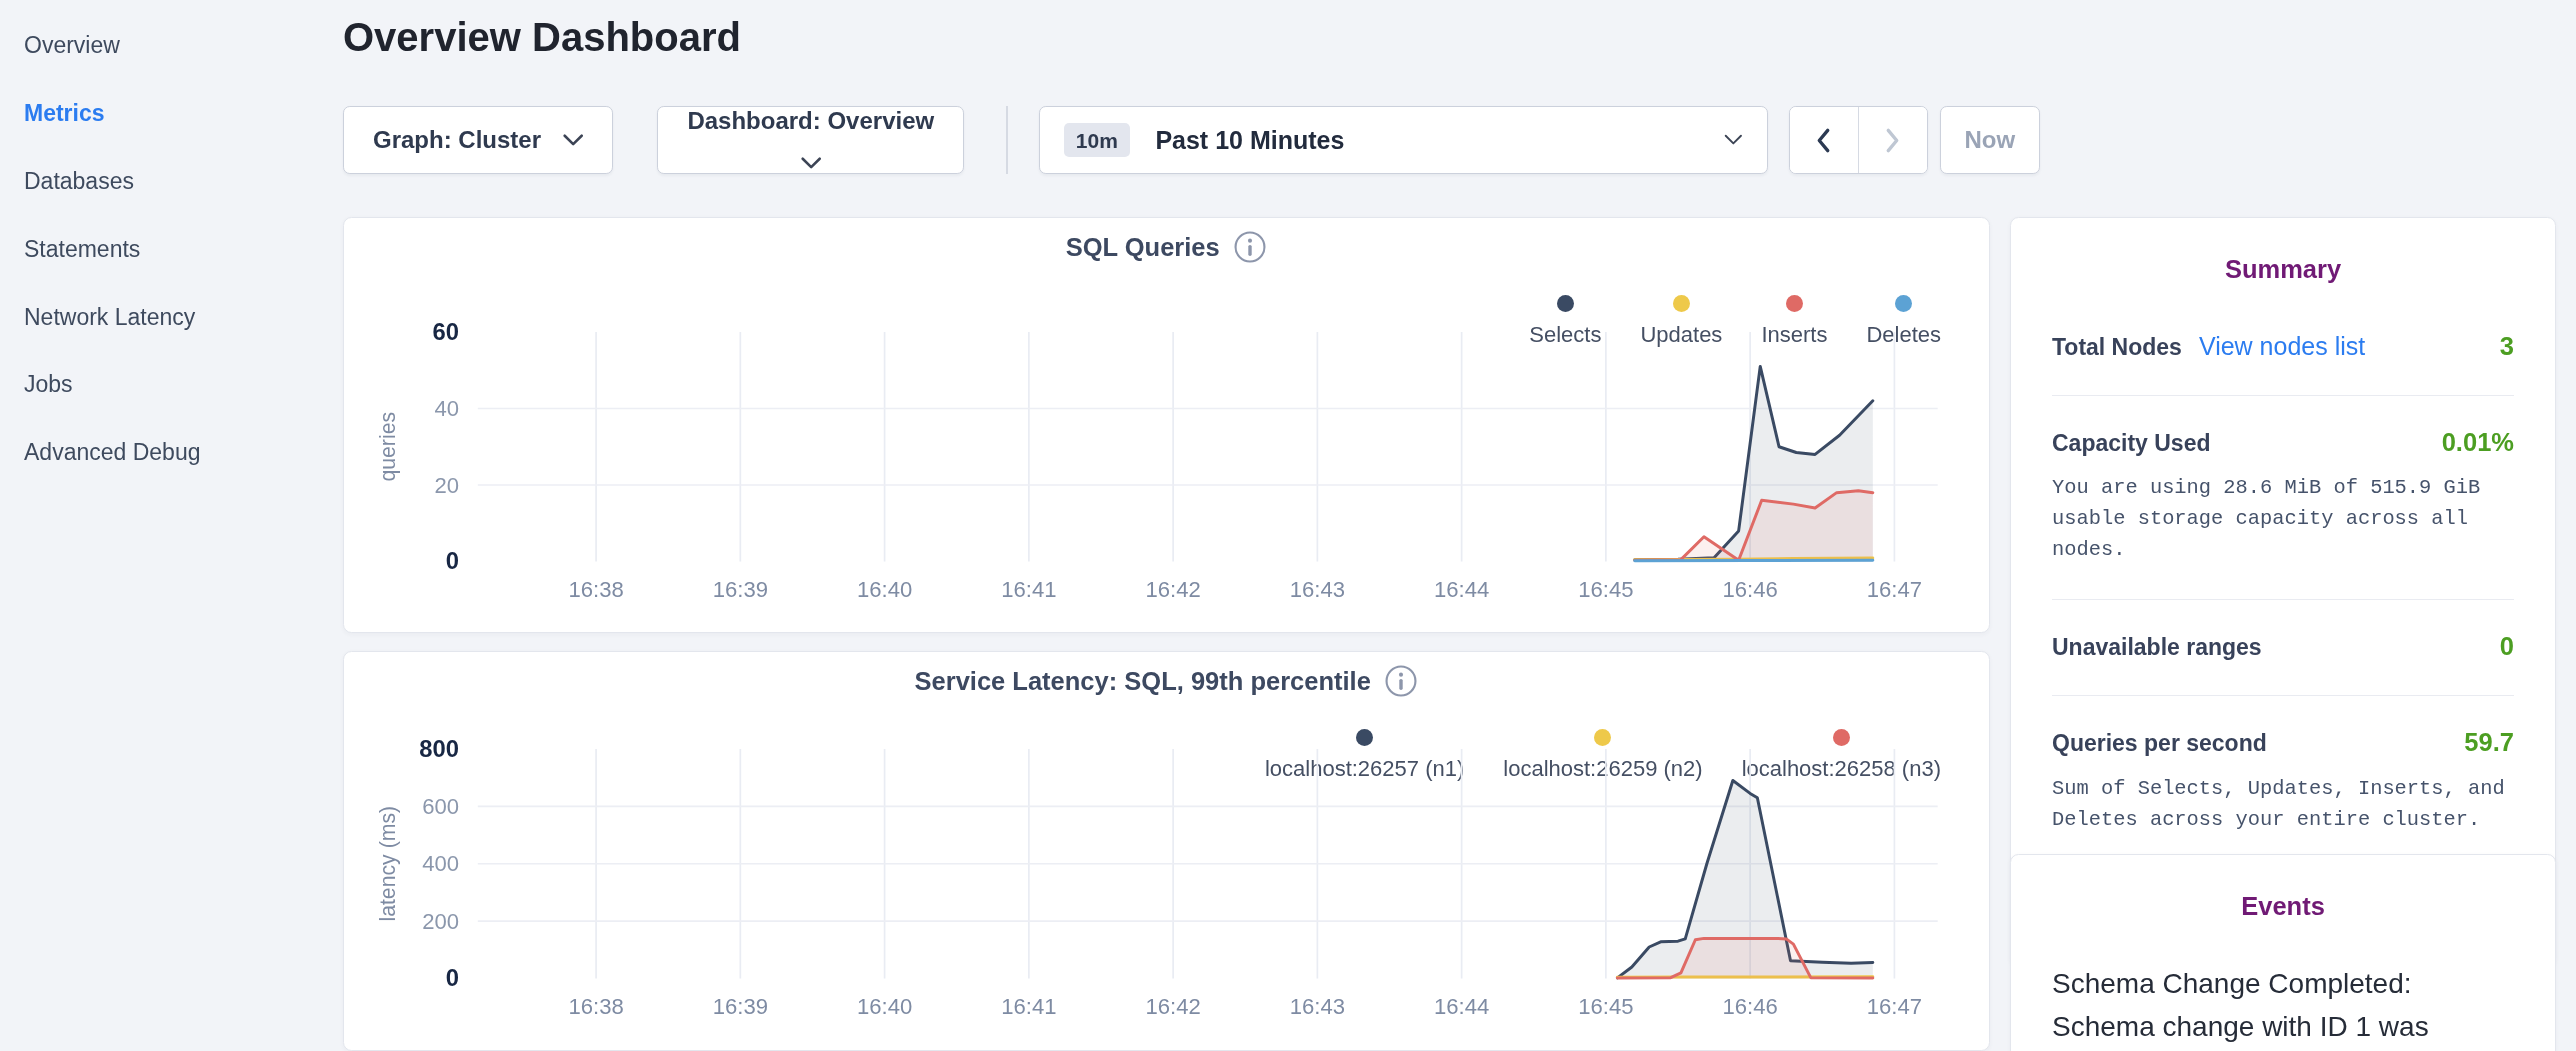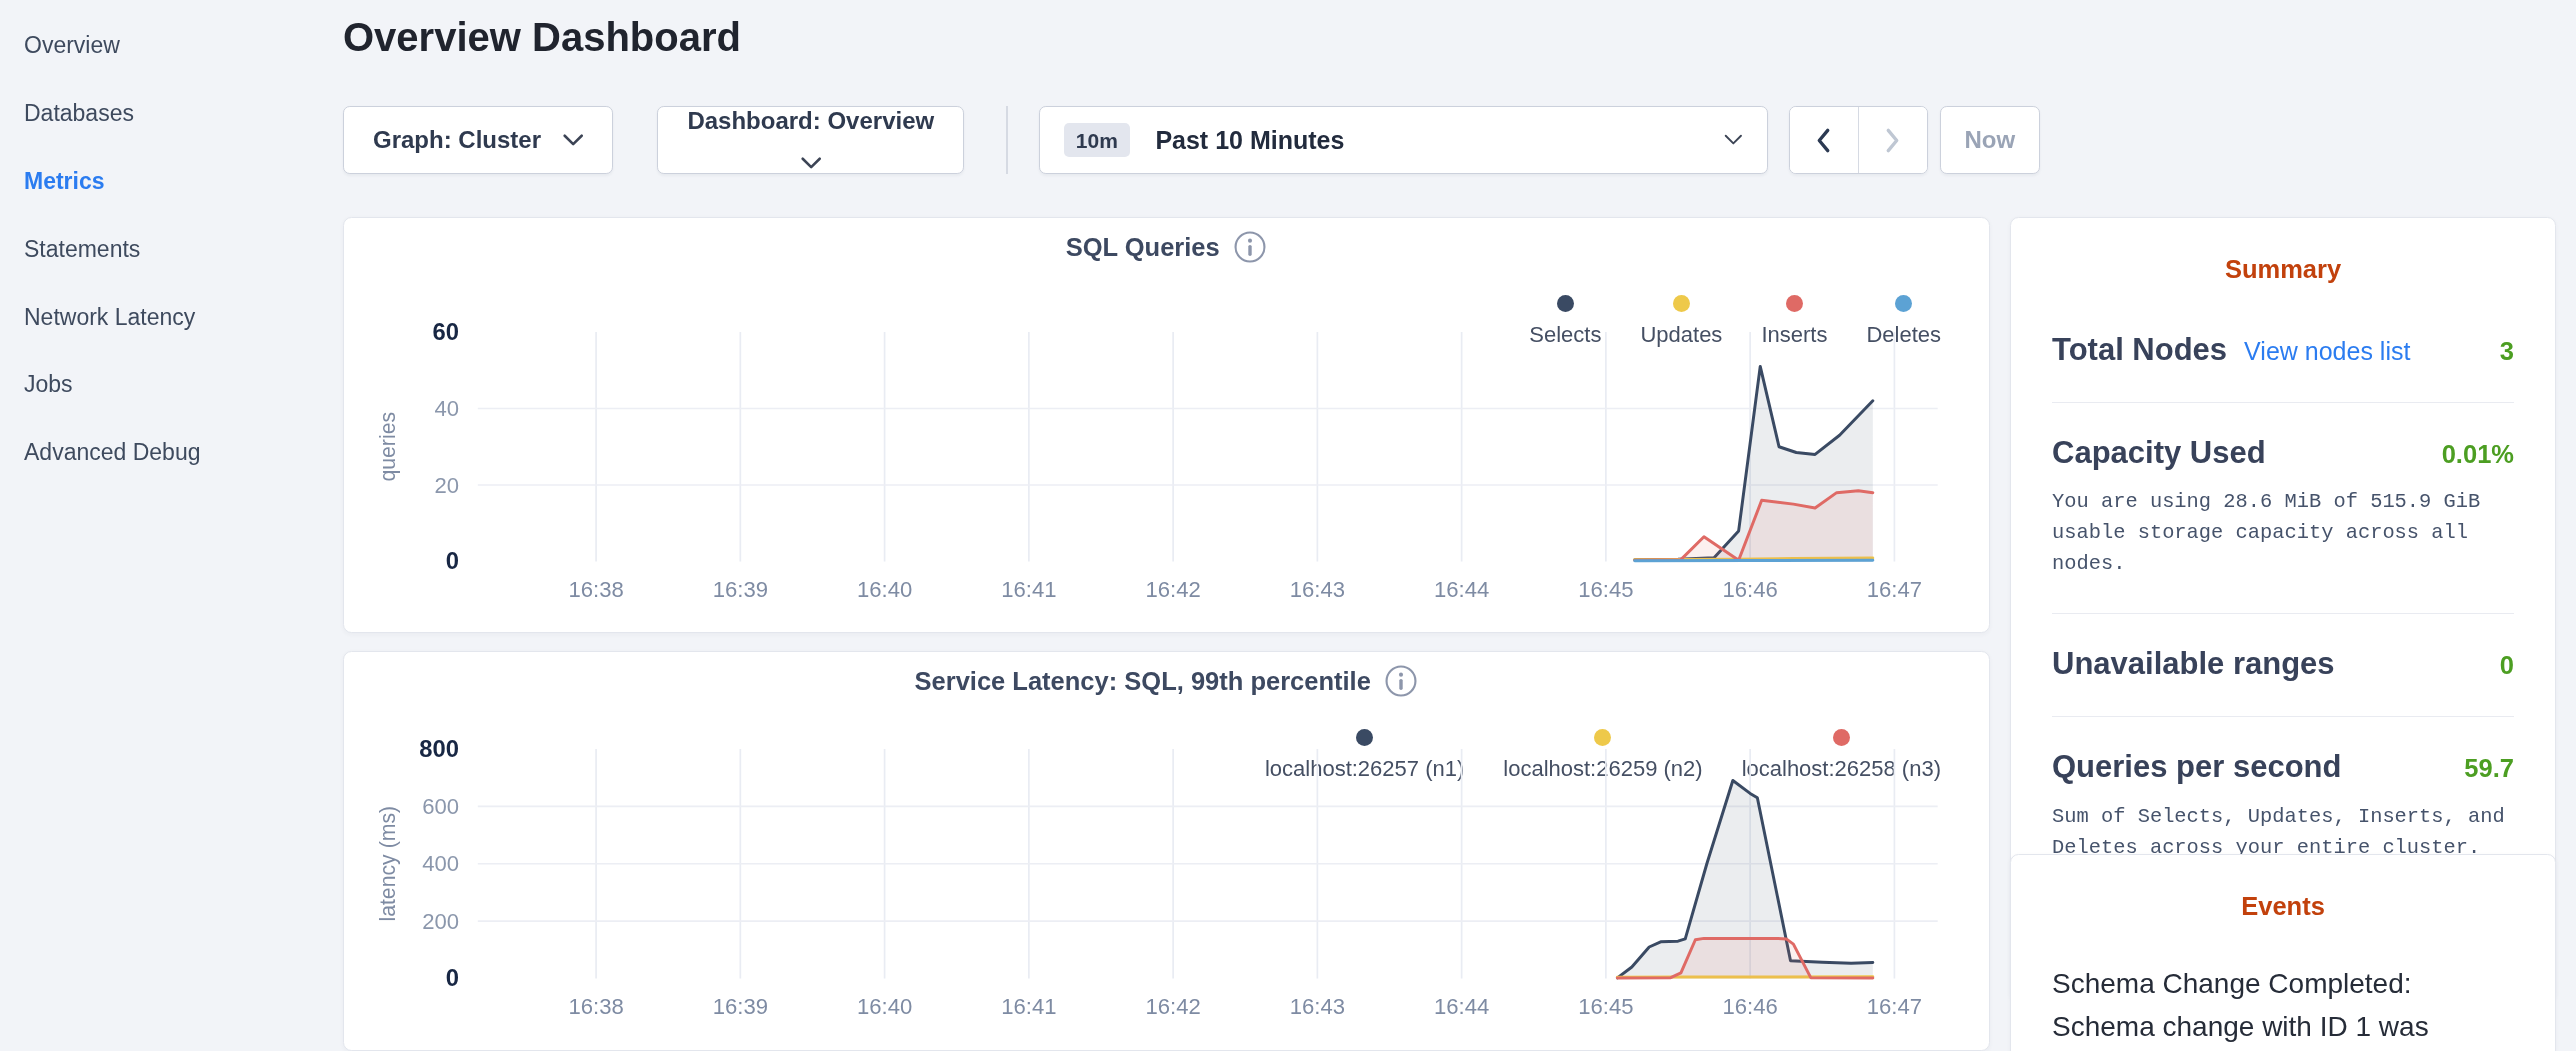--- a/index.html
+++ b/index.html
@@ -59,41 +59,41 @@
   .legend{
     position:absolute;top:77px;right:48px;display:flex;gap:39px;align-items:center;
   }
   .legend-item{display:flex;align-items:center;gap:10.2px;font-size:22px;color:#454f63;cursor:pointer;flex-direction:column;}
   .legend-dot{width:17px;height:17px;border-radius:50%;flex:0 0 auto;}
   .plot{position:absolute;left:1.7px;}
   .chart-card1 .plot{top:102px;}
   .chart-card2 .plot{top:85px;}
   
   .summary-card{left:2010px;top:217px;width:546px;padding:0 41px;}
-  .panel-title{margin:37px 0 0;text-align:center;font-size:25.5px;font-weight:700;color:#c2410c;}
+  .panel-title{margin:37px 0 0;text-align:center;font-size:25.5px;font-weight:700;color:#701a75;}
   .sum-row{border-top:1.7px solid #e9ebf1;padding:32px 0 34px;}
   .sum-row.first{border-top:none;padding-top:48px;}
   .sum-line{display:flex;align-items:baseline;}
-  .sum-label{font-size:31px;font-weight:700;color:#38425a;}
+  .sum-label{font-size:23px;font-weight:700;color:#38425a;}
   .sum-link{font-size:25px;font-weight:400;color:#2b7cf0;margin-left:17px;cursor:pointer;}
   .sum-value{margin-left:auto;font-size:25.5px;font-weight:700;color:#4c9e22;white-space:nowrap;}
   .sum-sub{margin-top:15.3px;font-size:20.4px;line-height:1.52;color:#46536b;font-weight:400;font-family:Liberation Mono, monospace;}
   .events-card{left:2010px;top:854px;width:546px;height:323px;padding:0 41px;}
   .event-msg{margin-top:41px;font-size:28px;line-height:1.55;color:#262c38;}
   .event-time{margin-top:10.2px;font-size:22px;color:#4d5c77;}
   .chev svg, .info-icon svg, .arrow-half svg{display:block;}
   .info-icon{cursor:pointer;}
 </style>
 </head>
 <body>
 
 <nav class="sidebar">
   <div class="nav-item">Overview</div>
+  <div class="nav-item active">Metrics</div>
   <div class="nav-item">Databases</div>
-  <div class="nav-item active">Metrics</div>
   <div class="nav-item">Statements</div>
   <div class="nav-item">Network Latency</div>
   <div class="nav-item">Jobs</div>
   <div class="nav-item">Advanced Debug</div>
 </nav>
 
 <h1 class="page-title">Overview Dashboard</h1>
 
 <div class="controls">
   <div class="ctl dropdown">

